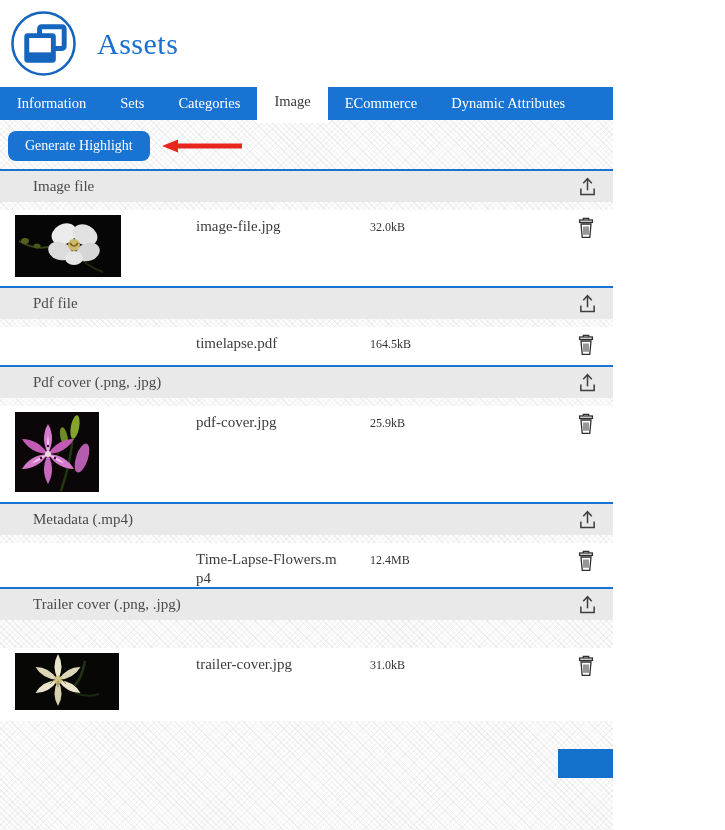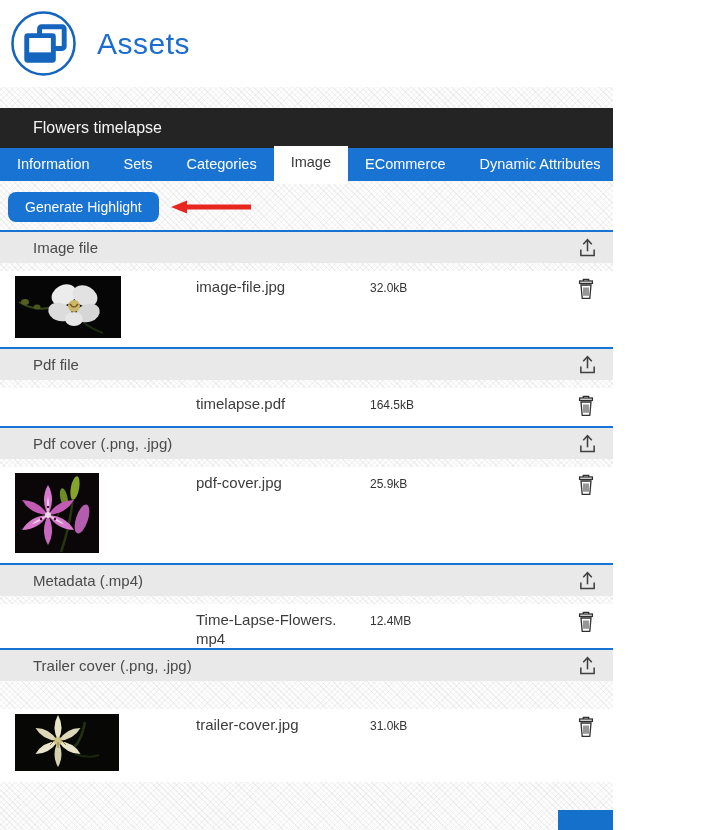--- a/index.html
+++ b/index.html
@@ -1,18 +1,18 @@
 <!DOCTYPE html>
 <html style="--accent: #1973d2; --title-blue: #1b6ed0; --bar-black: #242424; --ok-blue: #1470cb; --red: #e8251f;"><head>
 <meta charset="utf-8">
 <style>
   html,body{margin:0;padding:0;background:#ffffff;}
   .stage{
     position:relative;width:613px;height:830px;overflow:hidden;
-    font-family:Liberation Sans, sans-serif;
+    font-family:Liberation Serif, serif;
     background-color:#fdfdfd;
     background-image:
       repeating-linear-gradient(45deg, rgba(0,0,0,0.05) 0 1px, transparent 1px 4px),
       repeating-linear-gradient(-45deg, rgba(0,0,0,0.035) 0 1px, transparent 1px 4px);
   }
   
   .app-header{height:87px;background:#ffffff;display:flex;align-items:center;}
   .app-logo{margin-left:10px;width:67px;height:67px;flex:0 0 auto;}
   .app-title{margin-left:20px;font-size:30px;color:var(--title-blue);letter-spacing:0.5px;}
   
@@ -70,23 +70,20 @@
       <svg viewBox="0 0 68 68" width="67" height="67">
         <circle cx="34" cy="34" r="31.5" fill="#ffffff" stroke="#1565bf" stroke-width="2.6"></circle>
         <rect x="30" y="17" width="25" height="22" rx="2" fill="#ffffff" stroke="#1565bf" stroke-width="5"></rect>
         <rect x="17" y="26" width="27" height="25" rx="1" fill="#ffffff" stroke="#1565bf" stroke-width="5"></rect>
         <rect x="16" y="43" width="29" height="9" fill="#1565bf"></rect>
       </svg>
     </span>
     <span class="app-title">Assets</span>
   </div>
 
-  <div class="black-bar">
-    <span>Flowers timelapse</span>
-  </div>
 
   <div class="tab-bar">
 
       <div class="tab">Information</div>
 
       <div class="tab">Sets</div>
 
       <div class="tab">Categories</div>
 
       <div class="tab active">Image</div>

